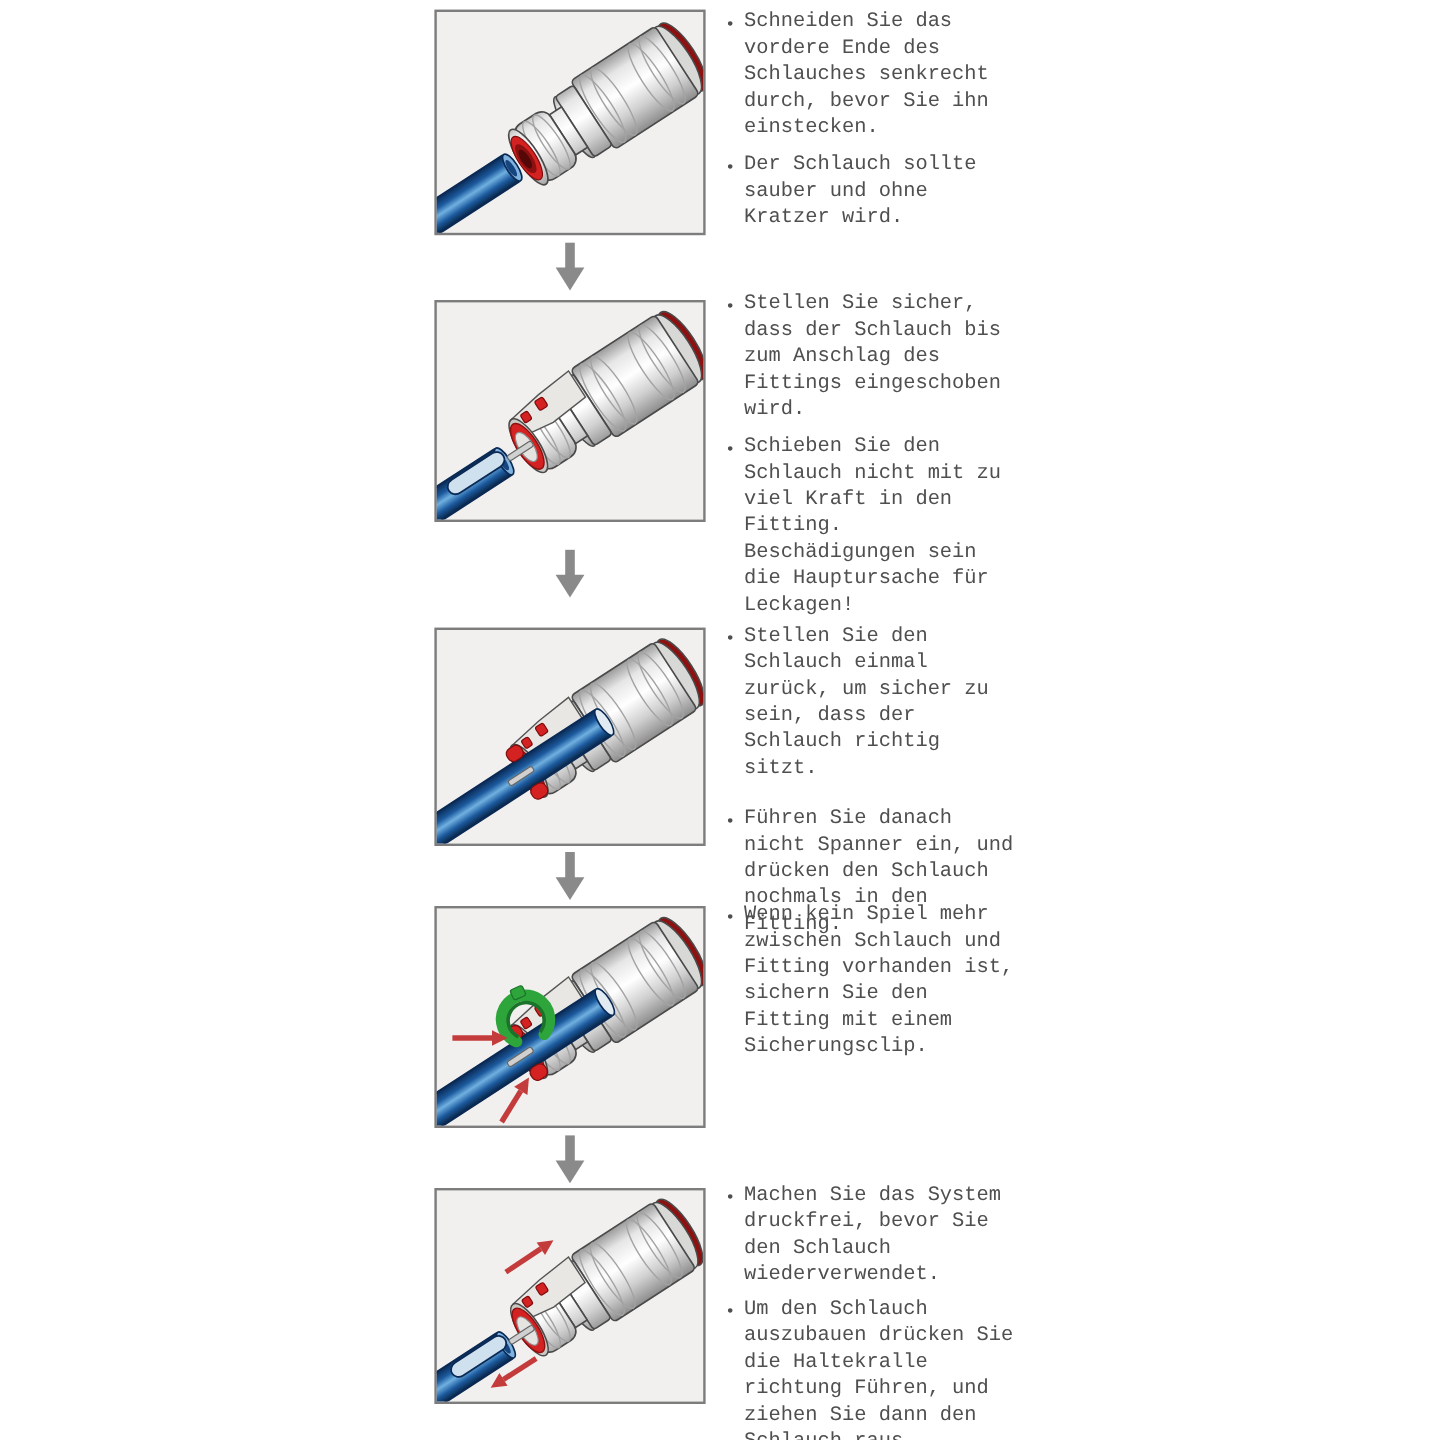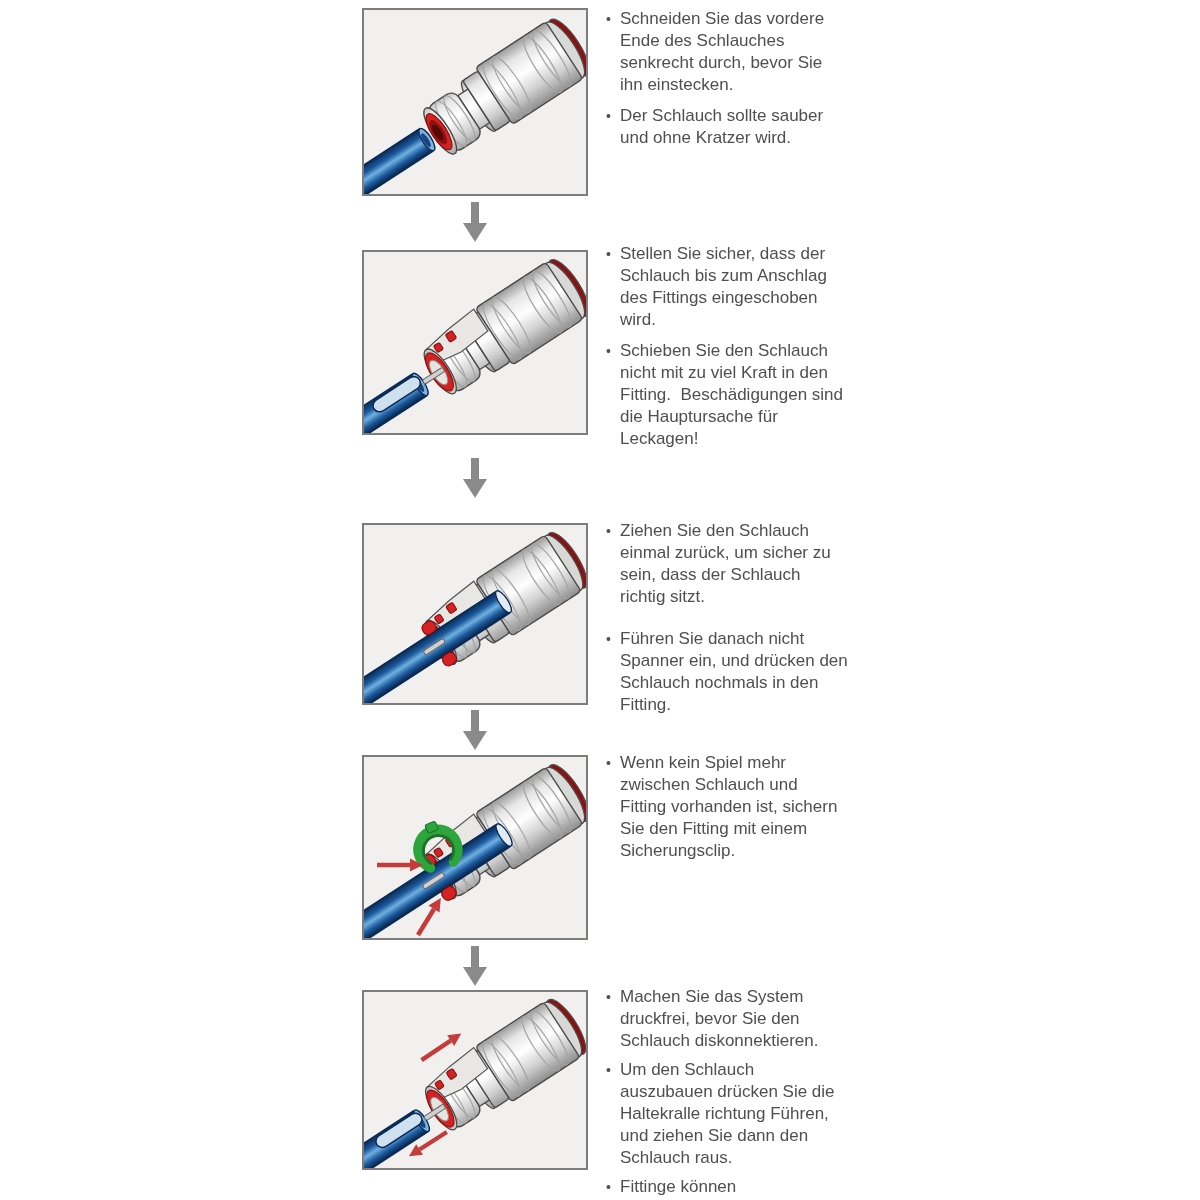--- a/index.html
+++ b/index.html
@@ -6,21 +6,21 @@
   .canvas{position:relative;width:1200px;height:1200px;background:#ffffff;
           font-family:"Liberation Sans","DejaVu Sans",sans-serif;overflow:hidden;}
   .figbox{position:absolute;left:362px;width:226px;background:#f1f0ee;
           border:2px solid #7d7d7d;box-sizing:border-box;}
   .figbox svg{display:block;width:100%;height:100%;}
   .stepdown{position:absolute;left:460px;width:30px;height:42px;}
   .textblock{position:absolute;left:606px;width:242px;color:#4f4f4f;
              font-size:17px;line-height:22px;}
   .bullet{display:flex;margin-bottom:9px;}
   .bullet .dot{flex:0 0 14px;font-size:14px;line-height:22px;text-align:left;}
-  .bullet .btxt{flex:1;white-space:pre-wrap;}
+  .bullet .btxt{flex:1;white-space:pre-wrap;font-family:Liberation Mono, monospace;}
   .gap-lg{margin-bottom:20px;}
   .gap-sm{margin-bottom:7px;}
 </style>
 </head>
 <body>
 
 <div class="canvas">
 
   <div class="figbox" style="top:8px;height:188px;">
     <div style="width:100%;height:100%;">
@@ -306,46 +306,46 @@
     </div>
   </div>
 
   <div class="textblock" style="top:243px;">
     <div class="bullet">
       <span class="dot">•</span>
       <span class="btxt">Stellen Sie sicher, dass der Schlauch bis zum Anschlag des Fittings eingeschoben wird.</span>
     </div>
     <div class="bullet">
       <span class="dot">•</span>
-      <span class="btxt">Schieben Sie den Schlauch nicht mit zu viel Kraft in den Fitting.  Beschädigungen sind die Hauptursache für Leckagen!</span>
+      <span class="btxt">Schieben Sie den Schlauch nicht mit zu viel Kraft in den Fitting.  Beschädigungen sein die Hauptursache für Leckagen!</span>
     </div>
   </div>
 
   <div class="textblock" style="top:520px;">
     <div class="bullet gap-lg">
       <span class="dot">•</span>
-      <span class="btxt">Ziehen Sie den Schlauch einmal zurück, um sicher zu sein, dass der Schlauch richtig sitzt.</span>
+      <span class="btxt">Stellen Sie den Schlauch einmal zurück, um sicher zu sein, dass der Schlauch richtig sitzt.</span>
     </div>
     <div class="bullet">
       <span class="dot">•</span>
       <span class="btxt">Führen Sie danach nicht Spanner ein, und drücken den Schlauch nochmals in den Fitting.</span>
     </div>
   </div>
 
   <div class="textblock" style="top:752px;">
     <div class="bullet">
       <span class="dot">•</span>
       <span class="btxt">Wenn kein Spiel mehr zwischen Schlauch und Fitting vorhanden ist, sichern Sie den Fitting mit einem Sicherungsclip.</span>
     </div>
   </div>
 
   <div class="textblock" style="top:986px;">
     <div class="bullet gap-sm">
       <span class="dot">•</span>
-      <span class="btxt">Machen Sie das System druckfrei, bevor Sie den Schlauch diskonnektieren.</span>
+      <span class="btxt">Machen Sie das System druckfrei, bevor Sie den Schlauch wiederverwendet.</span>
     </div>
     <div class="bullet gap-sm">
       <span class="dot">•</span>
       <span class="btxt">Um den Schlauch auszubauen drücken Sie die Haltekralle richtung Führen, und ziehen Sie dann den Schlauch raus.</span>
     </div>
     <div class="bullet">
       <span class="dot">•</span>
       <span class="btxt">Fittinge können wiederverwendet werden.</span>
     </div>
   </div>

